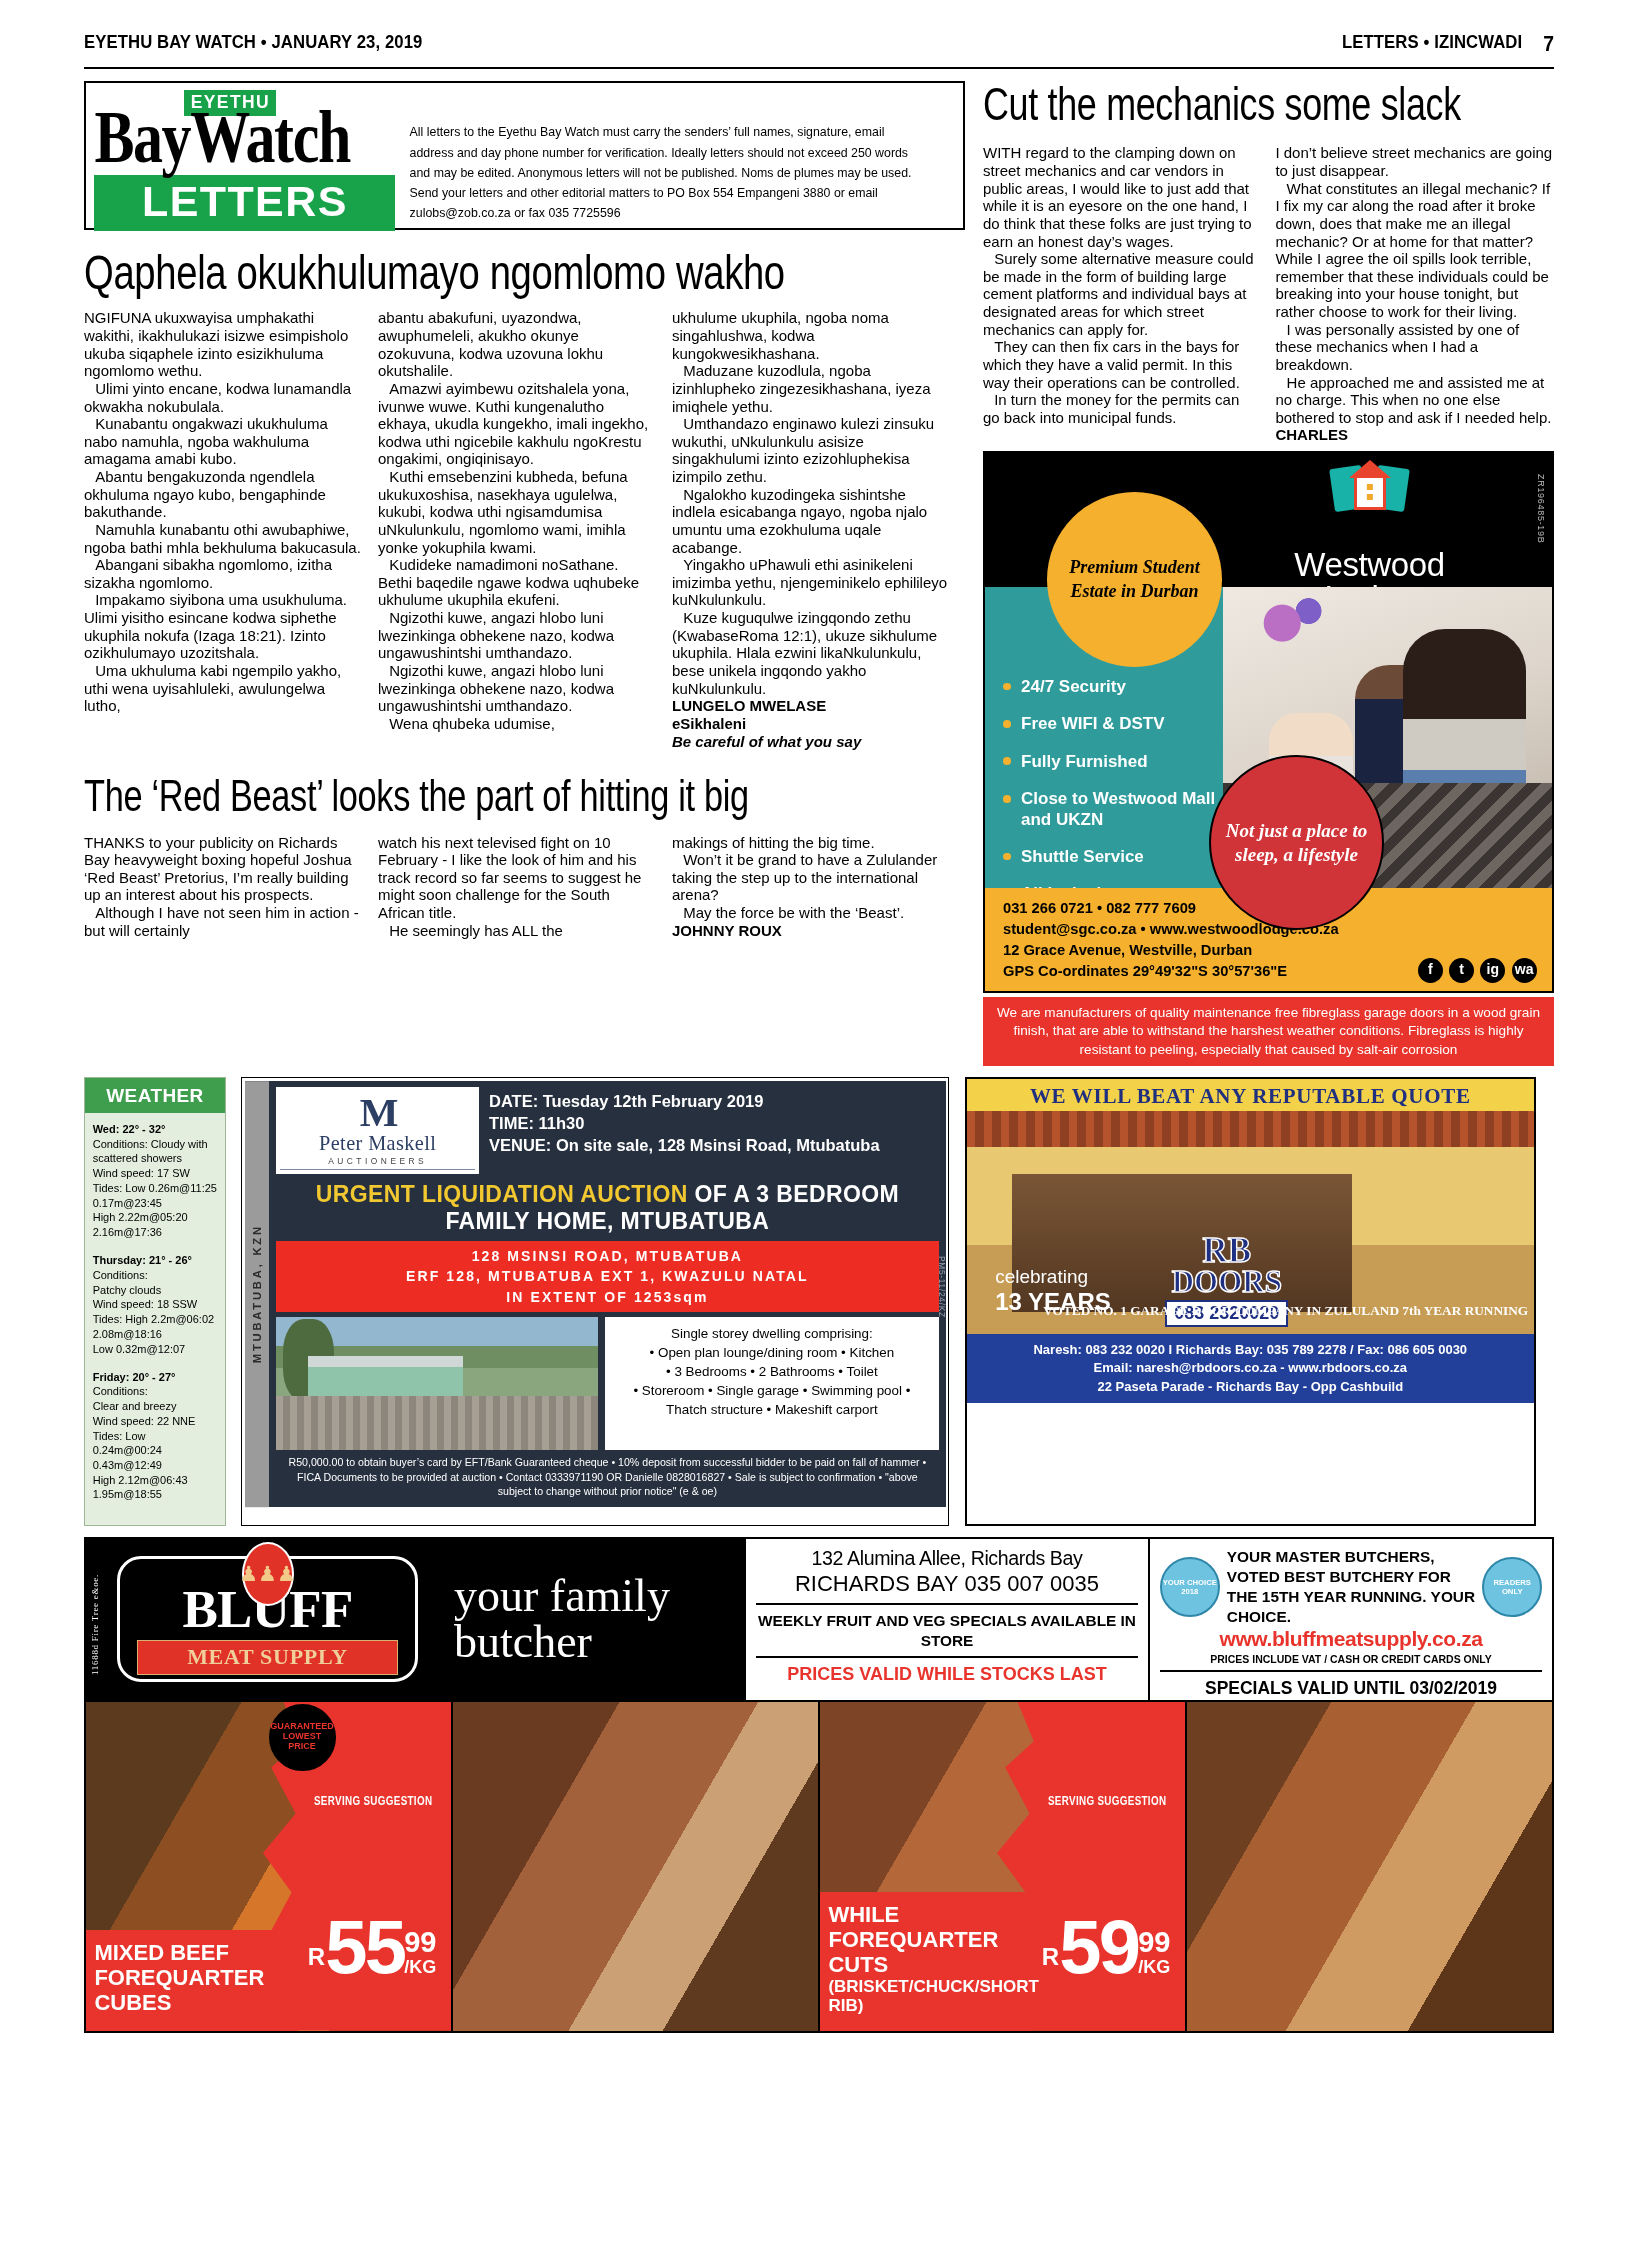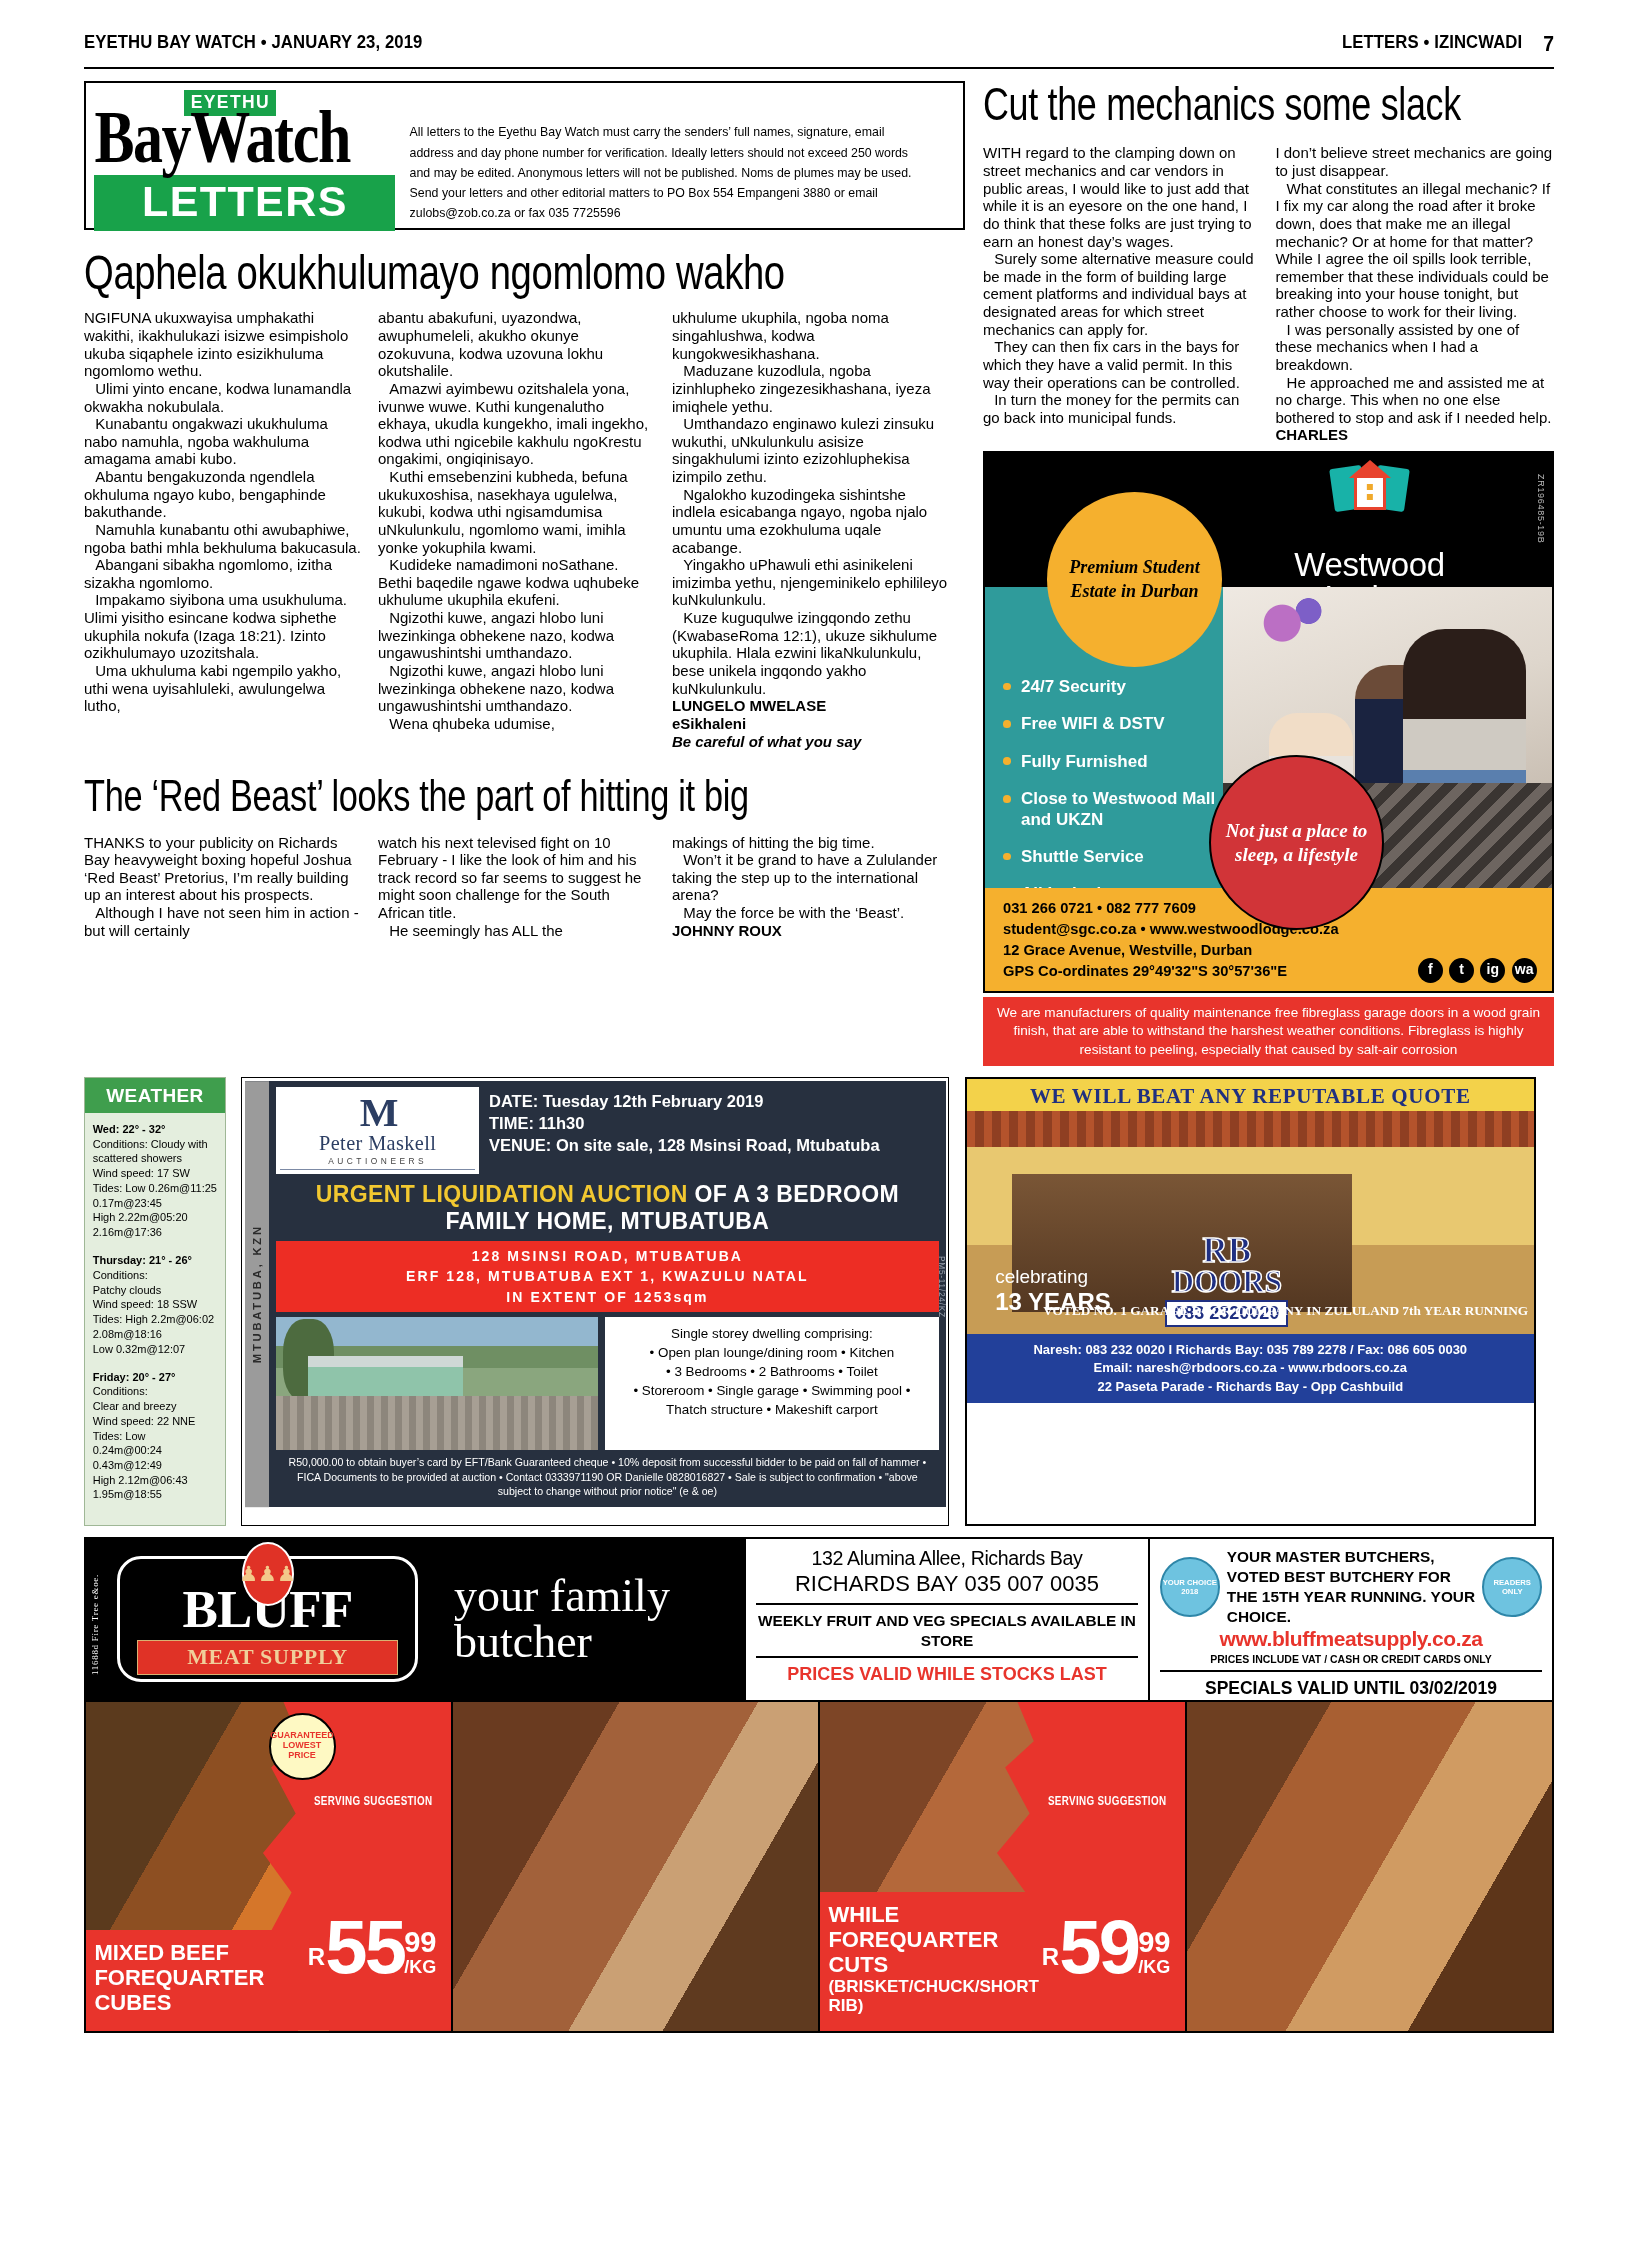--- a/index.html
+++ b/index.html
@@ -274,22 +274,22 @@
                              10% 72%,24% 86%,16% 100%,100% 100%,100% 0); }
   .meat .serving { position: absolute; right: 5%; top: 28%; color: #fff; font-size: 12px;
                    font-weight: bold; letter-spacing: 0.4px; transform: scaleX(.82);
                    transform-origin: right; }
   .meat .price { position: absolute; right: 4%; bottom: 16%; color: #fff; font-weight: bold;
                  display: flex; align-items: flex-end; }
   .meat .price .r { font-size: 24px; margin-bottom: 7px; }
   .meat .price .big { font-size: 76px; line-height: .82; letter-spacing: -2.8px; }
   .meat .price .cents { font-size: 29px; line-height: 1; }
   .meat .price .kg { font-size: 18px; }
-  .meat .guar { position: absolute; left: 50%; top: 11px; width: 67px; height: 67px;
-                border-radius: 50%; background: #fef9c3; border: 2.8px solid #000;
+  .meat .guar { position: absolute; left: 50%; top: 2px; width: 67px; height: 67px;
+                border-radius: 50%; background: #000000; border: 2.8px solid #000;
                 display: flex; align-items: center; justify-content: center;
                 color: #e8342c; font-weight: bold; font-size: 9px; text-align: center;
                 line-height: 1.1; z-index: 4; }
 </style>
 </head>
 <body>
 
 <div class="page">
 
   <div class="runhead">

